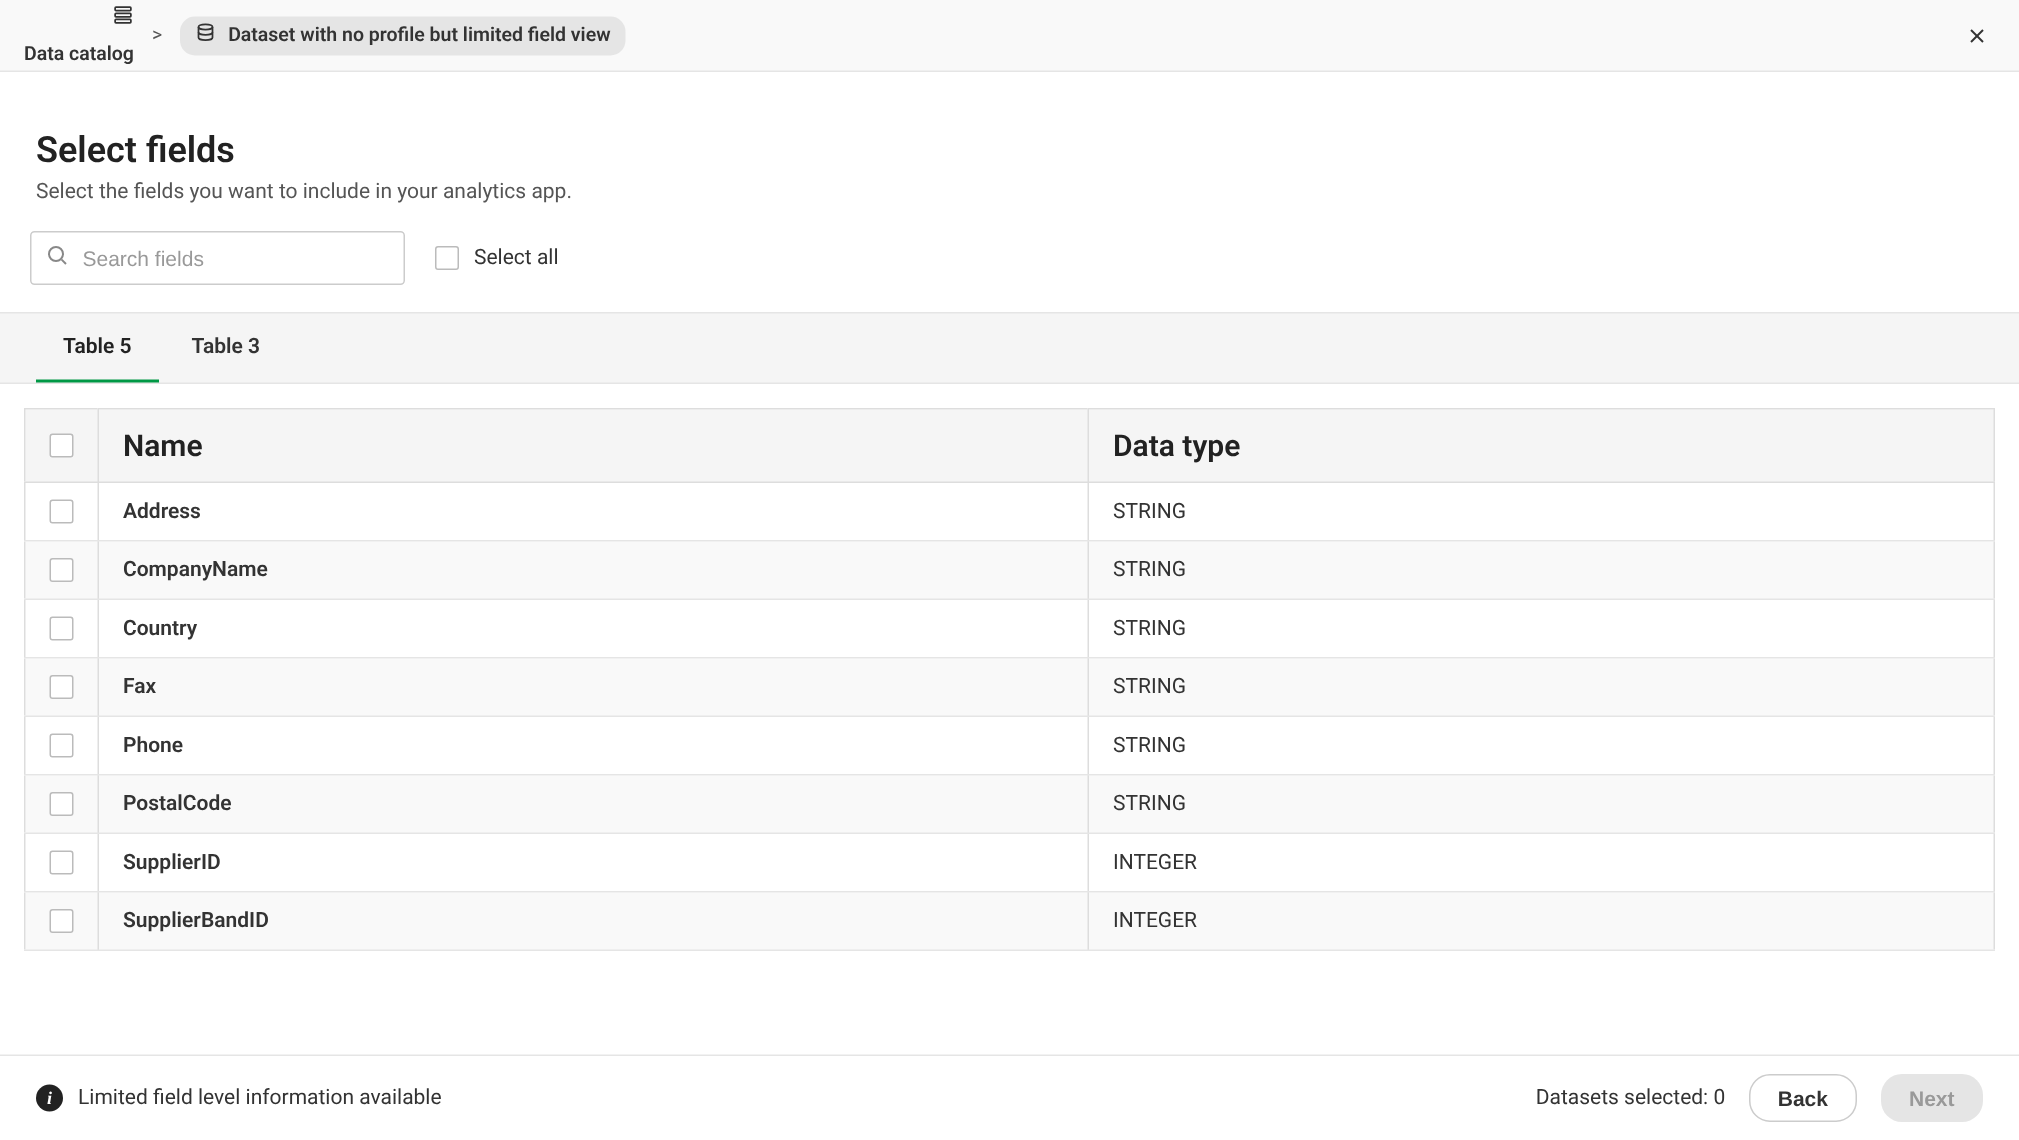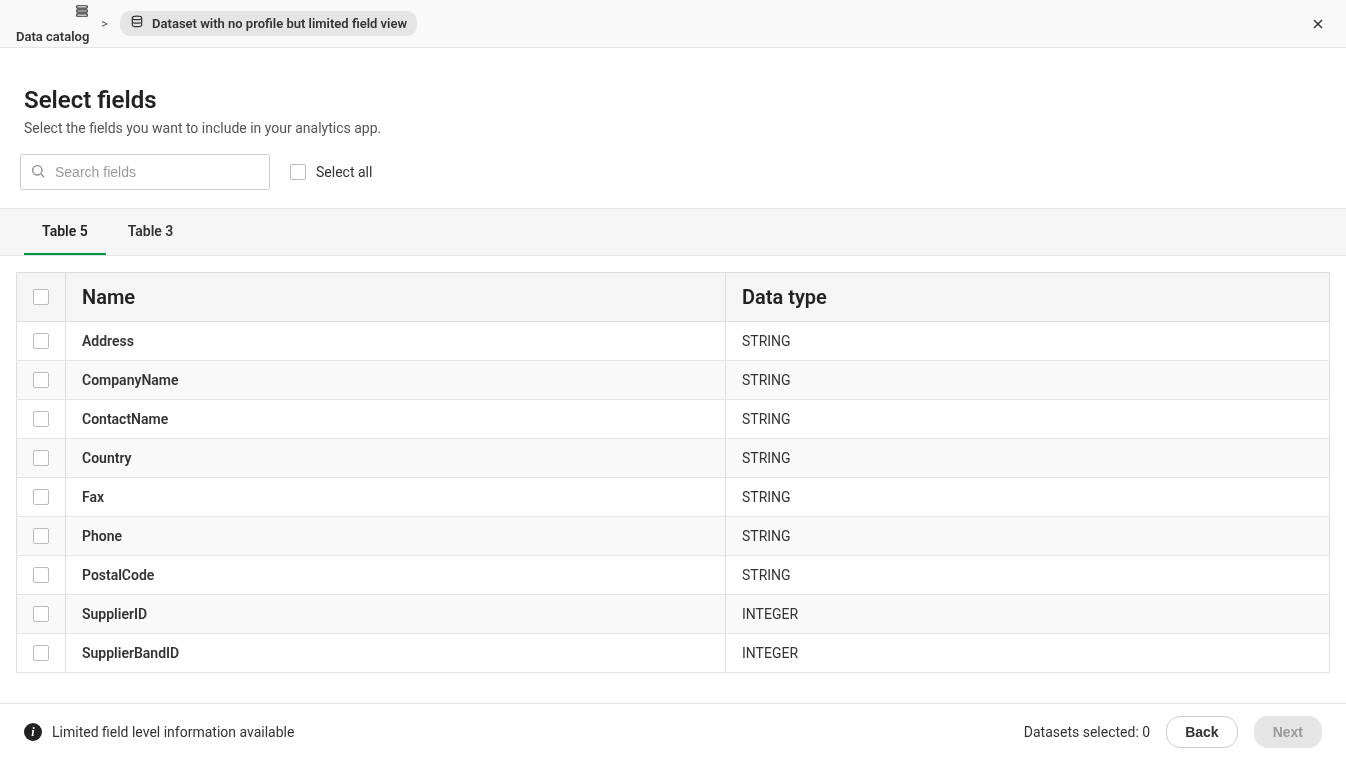--- a/index.html
+++ b/index.html
@@ -346,27 +346,20 @@
           <td class="col-check">
             <div class="checkbox"></div>
           </td>
           <td class="col-name">CompanyName</td>
           <td class="col-type">STRING</td>
         </tr>
         <tr>
           <td class="col-check">
             <div class="checkbox"></div>
           </td>
-          <td class="col-name">ContactName</td>
-          <td class="col-type">STRING</td>
-        </tr>
-        <tr>
-          <td class="col-check">
-            <div class="checkbox"></div>
-          </td>
           <td class="col-name">Country</td>
           <td class="col-type">STRING</td>
         </tr>
         <tr>
           <td class="col-check">
             <div class="checkbox"></div>
           </td>
           <td class="col-name">Fax</td>
           <td class="col-type">STRING</td>
         </tr>

